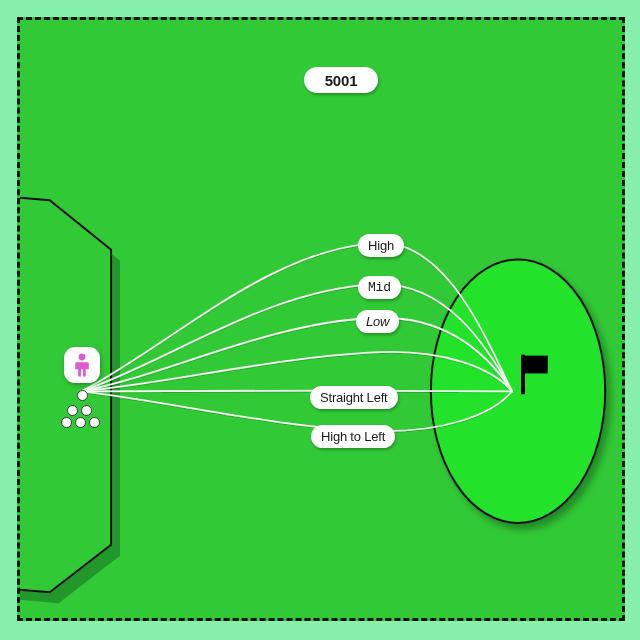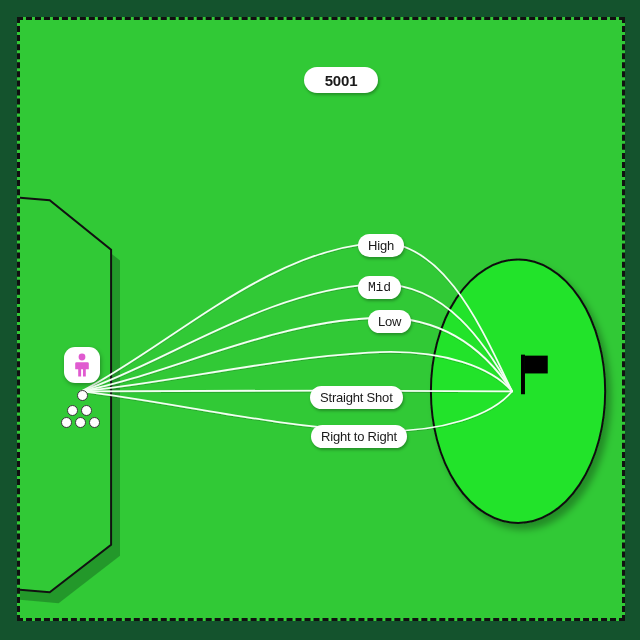--- a/index.html
+++ b/index.html
@@ -9,21 +9,21 @@
     width: 640px;
     height: 640px;
     overflow: hidden;
     font-family: "Liberation Sans", sans-serif;
   }
 
   #stage {
     position: relative;
     width: 640px;
     height: 640px;
-    background: #14532d;
+    background: #86efac;
   }
 
   
   #course-frame {
     position: absolute;
     left: 17px;
     top: 17px;
     width: 608px;
     height: 604px;
     box-sizing: border-box;
@@ -142,23 +142,23 @@
       <g id="flagstick">
         <rect x="506" y="338" width="4" height="40" fill="#000000"></rect>
         <rect x="510" y="339" width="23" height="18" fill="#000000"></rect>
       </g>
     </svg>
 
     <div class="pill" id="title-badge">5001</div>
 
     <div class="pill shot-label" id="label-0" style="left: 338px; top: 214px;">High</div>
     <div class="pill shot-label" id="label-1" style="left: 338px; top: 256px; font-family: Liberation Mono, monospace;">Mid</div>
-    <div class="pill shot-label" id="label-2" style="left: 348px; top: 290px;">Low</div>
-    <div class="pill shot-label" id="label-4" style="left: 290px; top: 366px;">Straight Shot</div>
-    <div class="pill shot-label" id="label-5" style="left: 291px; top: 405px;">Right to Right</div>
+    <div class="pill shot-label" id="label-2" style="left: 336px; top: 290px; font-style: italic;">Low</div>
+    <div class="pill shot-label" id="label-4" style="left: 290px; top: 366px;">Straight Left</div>
+    <div class="pill shot-label" id="label-5" style="left: 291px; top: 405px;">High to Left</div>
 
     <div id="player-badge">
       <span>
         <svg width="20" height="24" viewBox="0 0 20 24" aria-hidden="true">
           <circle cx="10" cy="4" r="3.4" fill="#e05ad0"></circle>
           <path d="M4.6 9.2 h10.8 a1.4 1.4 0 0 1 1.4 1.4 v5.6 h-3 v7.2 h-2.8 v-7.2 h-1.9 v7.2 h-2.9 v-7.2 h-3 v-5.6 a1.4 1.4 0 0 1 1.4 -1.4 z" fill="#e05ad0"></path>
         </svg>
       </span>
     </div>
 

